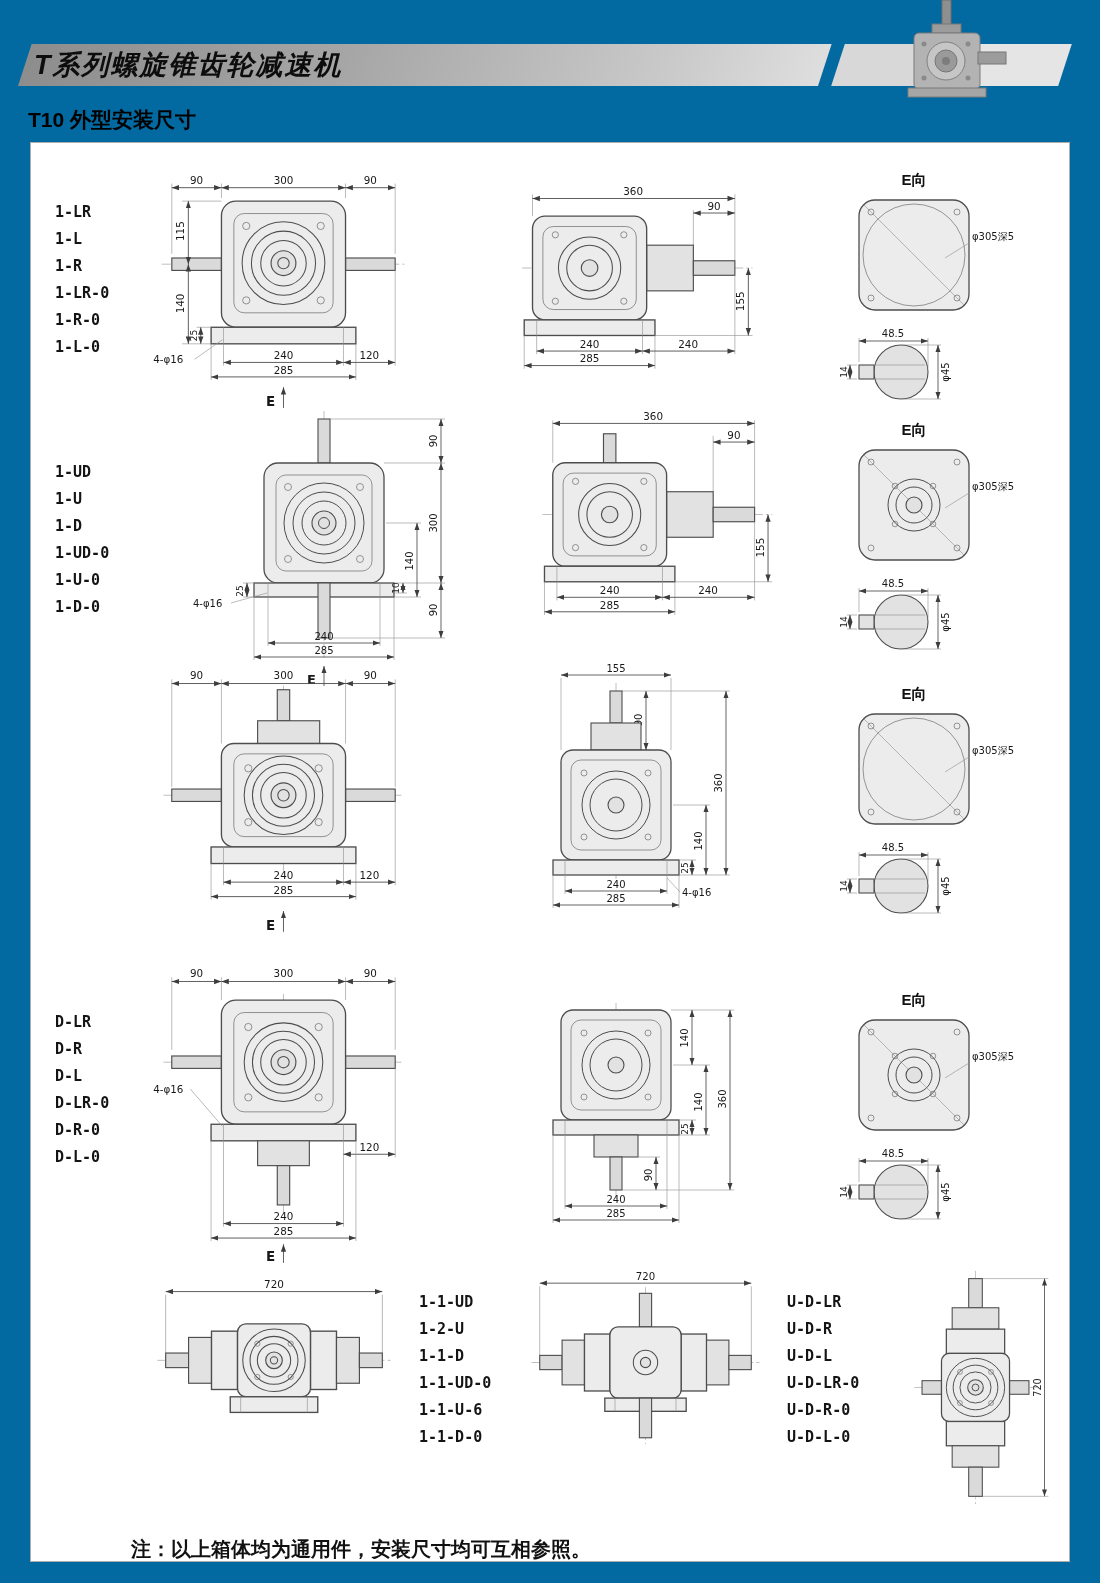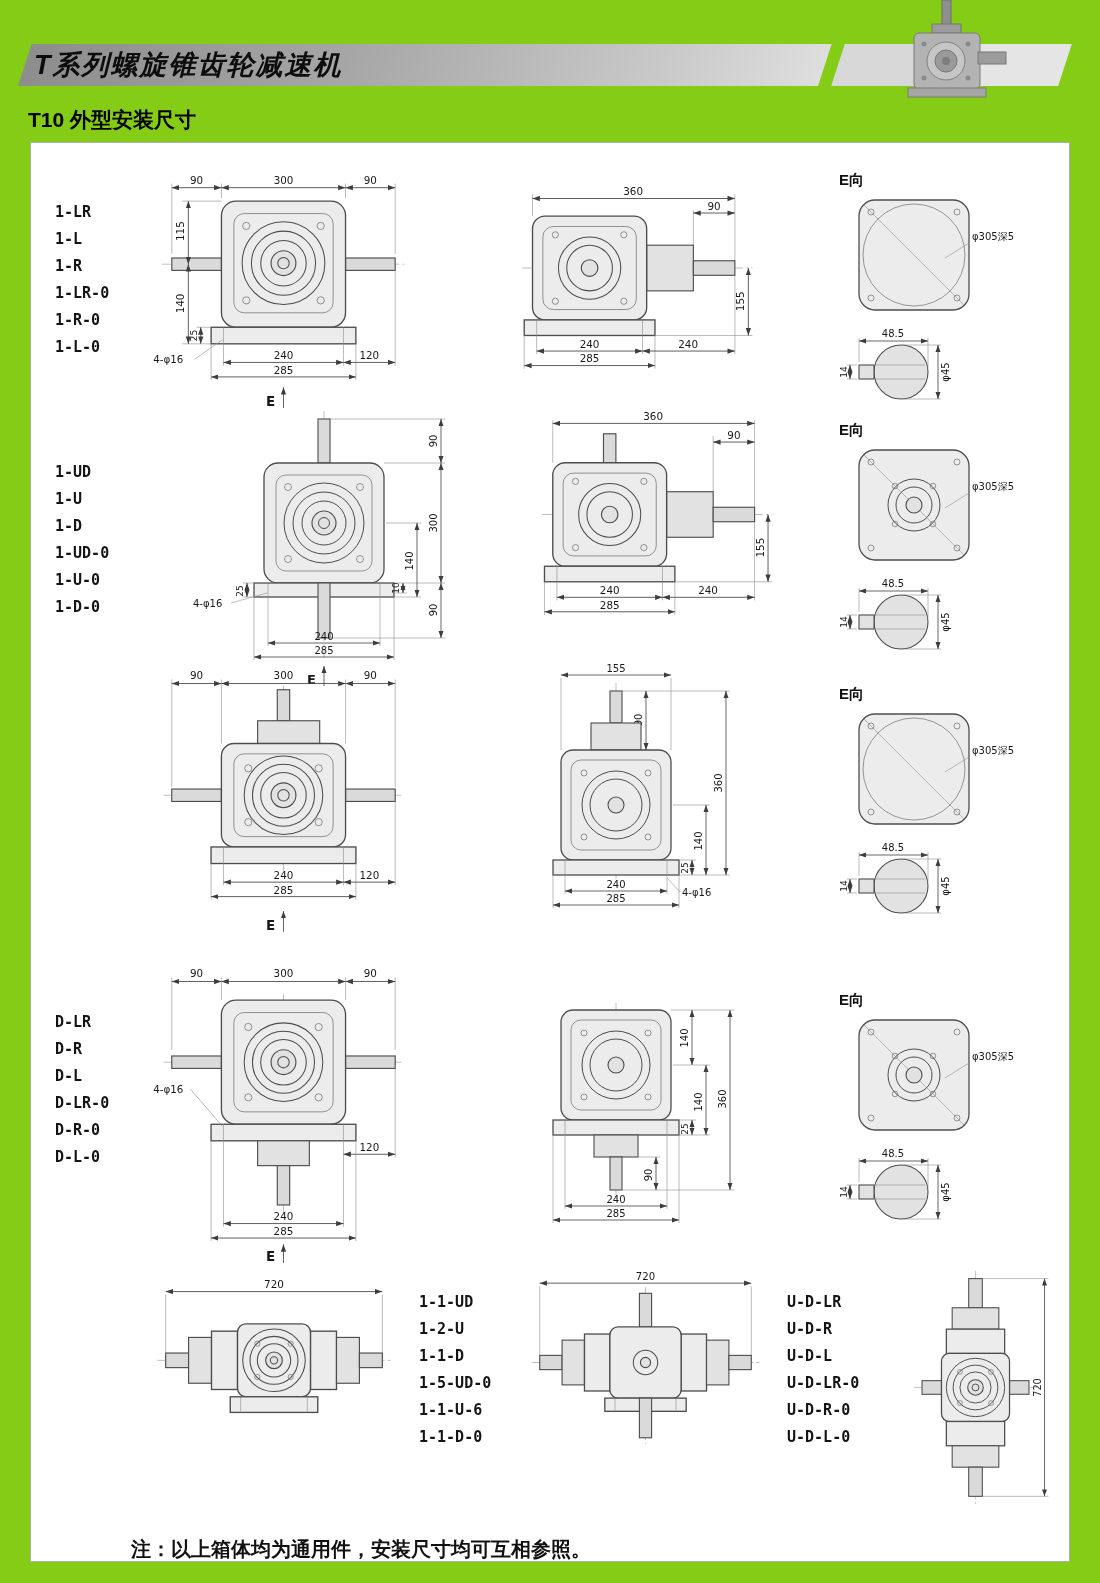--- a/index.html
+++ b/index.html
@@ -1,29 +1,29 @@
 <!DOCTYPE html>
 <html><head>
 <meta charset="utf-8">
 <style>
 *{margin:0;padding:0;box-sizing:border-box}
 html,body{background:#e9e9e9}
 body{font-family:"Liberation Sans",sans-serif}
-.page{position:relative;width:1100px;height:1583px;background:#84cc16;margin:0 auto;overflow:hidden}
+.page{position:relative;width:1100px;height:1583px;background:#0369a1;margin:0 auto;overflow:hidden}
 .banner{position:absolute;left:18px;top:44px;width:800px;height:42px;background:linear-gradient(92deg,#8d8d8d 0%,#a6a6a6 40%,#c9c9c9 80%,#dedede 100%);transform:skewX(-18deg);transform-origin:bottom left}
 .banner-accent1{position:absolute;left:838px;top:44px;width:120px;height:42px;background:#d8d8d8;transform:skewX(-18deg)}
 .banner-accent2{position:absolute;left:970px;top:44px;width:95px;height:42px;background:#e5e5e5;transform:skewX(-18deg)}
 .banner-title{position:absolute;left:34px;top:47px;font-size:27px;font-weight:bold;font-style:italic;color:#0d0d0d;letter-spacing:2px}
 .section-title{position:absolute;left:28px;top:106px;font-size:21px;font-weight:bold;color:#000}
 .photo{position:absolute;left:872px;top:0}
 .board{position:absolute;left:30px;top:142px;width:1040px;height:1420px;border:1px solid #adadad;background:#fff}
 .row{position:absolute;left:0;width:100%}
 .models{position:absolute;font-family:"DejaVu Sans Mono","Liberation Mono",monospace;font-size:15px;font-weight:bold;color:#141414;line-height:27px;white-space:nowrap}
 .ecol{position:absolute;width:205px}
-.etitle{width:150px;font-size:15px;font-weight:bold;color:#111;margin-bottom:2px}
+.etitle{width:150px;text-align:center;font-size:15px;font-weight:bold;color:#111;margin-bottom:2px}
 .note{position:absolute;left:100px;top:1393px;font-size:20px;font-weight:bold;color:#111}
 .dwg{position:absolute}
 svg{overflow:visible}
 svg text{font-family:"DejaVu Sans","Liberation Sans",sans-serif;font-size:10px;fill:#181818}
 svg text.sm{font-size:9px}
 svg text.e{font-size:13px;font-weight:bold}
 .b{fill:#ececec;stroke:#4d4d4d;stroke-width:1.3}
 .b2{fill:#e2e2e2;stroke:#4d4d4d;stroke-width:1.1}
 .s{fill:#dadada;stroke:#4d4d4d;stroke-width:1.1}
 .c{fill:none;stroke:#4d4d4d;stroke-width:1}
@@ -632,21 +632,21 @@
           <circle class="cl" cx="136" cy="94" r="2.5"></circle>
         <rect class="b" x="78" y="113" width="84" height="15"></rect>
         <line class="x" x1="88" y1="113" x2="88" y2="128"></line>
           <line class="x" x1="152" y1="113" x2="152" y2="128"></line>
       </svg>
 
       <div class="models" style="left:388px;top:24px">
         <div>1-1-UD</div>
         <div>1-2-U</div>
         <div>1-1-D</div>
-        <div>1-5-UD-0</div>
+        <div>1-1-UD-0</div>
         <div>1-1-U-6</div>
         <div>1-1-D-0</div>
       </div>
       <svg class="dwg" style="left:482px;top:8px" width="265" height="178" viewBox="0 0 260 175">
         <line class="x" x1="26" y1="81" x2="26" y2="13"></line>
           <line class="x" x1="234" y1="81" x2="234" y2="13"></line>
         <line class="d" x1="26" y1="10" x2="234" y2="10" marker-start="url(#da)" marker-end="url(#da)"></line>
         <text x="130" y="7" text-anchor="middle">720</text>
         <line class="ce" x1="18" y1="88" x2="242" y2="88"></line>
           <line class="ce" x1="130" y1="14" x2="130" y2="168"></line>

